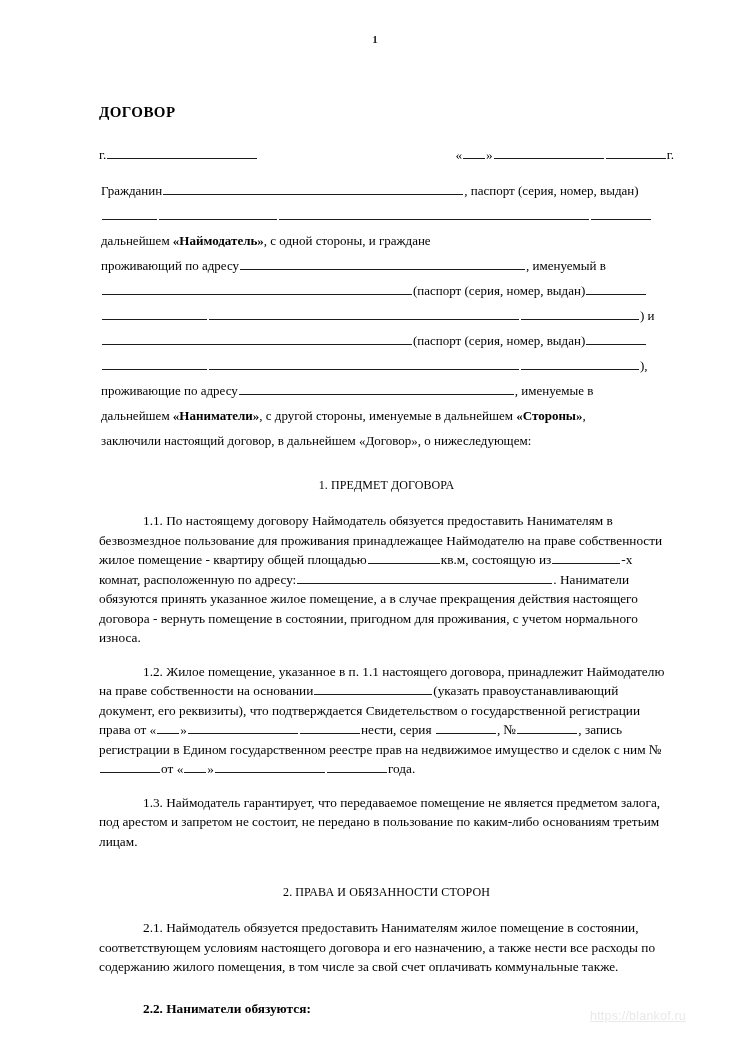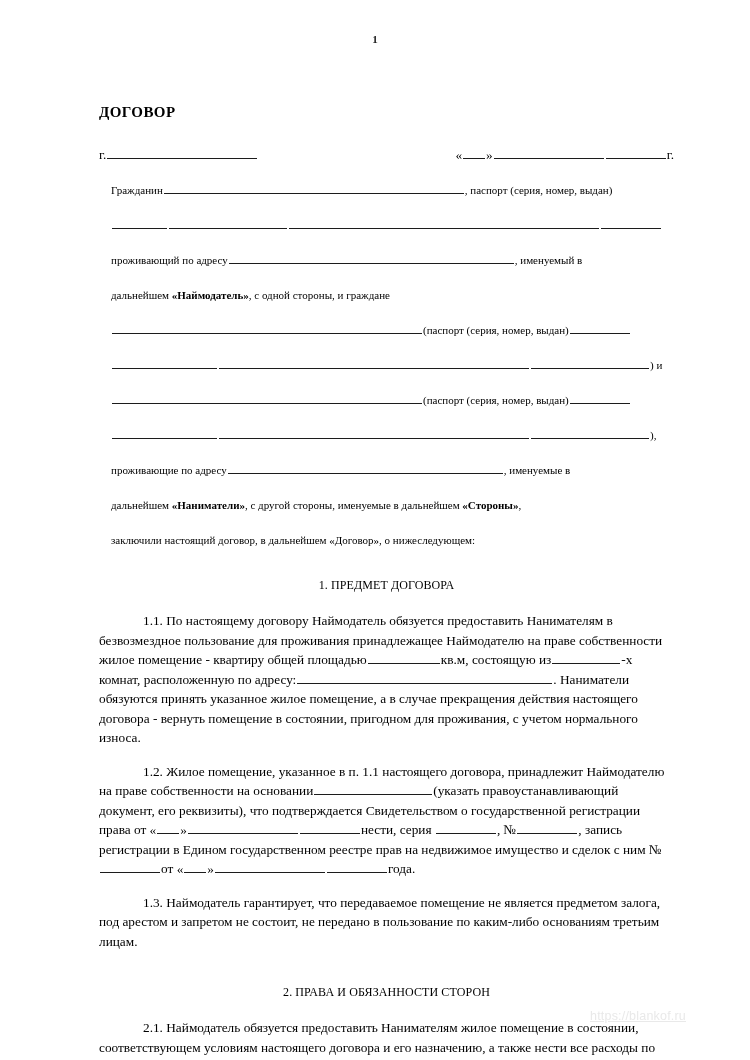--- a/index.html
+++ b/index.html
@@ -93,21 +93,21 @@
     position: absolute;
     left: 590px;
     top: 1009px;
     font-size: 12.5px;
     font-family: "Liberation Sans", sans-serif;
     color: #e9e9e9;
     text-decoration: underline;
     letter-spacing: 0.2px;
     user-select: none;
   }
-  .blockrow { margin: 12px; font-size: 11px; line-height: 23px; white-space: nowrap; }
+  .blockrow { margin: 2px; font-size: 13px; line-height: 23px; white-space: nowrap; }
 </style>
 </head>
 <body>
 
 <div class="page">
 
   <div class="page-number">1</div>
 
   <div class="doc-body">
 
@@ -115,23 +115,23 @@
 
     <div class="head-grid">
       <span class="head-left"><span>г.</span><span class="blank w150"></span></span>
       <span class="head-right"><span>«</span><span class="blank w22"></span><span>»</span><span class="blank w110"></span><span class="blank w60"></span><span>г.</span></span>
     </div>
 
     <div class="blockrow"><span>Гражданин</span><span class="blank w300"></span><span>, паспорт (серия, номер, выдан)</span></div>
 
     <div class="blockrow"><span class="blank w55"></span><span class="blank w118"></span><span class="blank w310"></span><span class="blank w60"></span></div>
 
+    <div class="blockrow"><span>дальнейшем </span><b>«Наймодатель»</b><span>, с одной стороны, и граждане</span></div>
+
     <div class="blockrow"><span>проживающий по адресу</span><span class="blank w285"></span><span>, именуемый в</span></div>
-
-    <div class="blockrow"><span>дальнейшем </span><b>«Наймодатель»</b><span>, с одной стороны, и граждане</span></div>
 
     <div class="blockrow"><span class="blank w310"></span><span>(паспорт (серия, номер, выдан)</span><span class="blank w60"></span></div>
 
     <div class="blockrow"><span class="blank w105"></span><span class="blank w310"></span><span class="blank w118"></span><span>) и</span></div>
 
     <div class="blockrow"><span class="blank w310"></span><span>(паспорт (серия, номер, выдан)</span><span class="blank w60"></span></div>
 
     <div class="blockrow"><span class="blank w105"></span><span class="blank w310"></span><span class="blank w118"></span><span>),</span></div>
 
     <div class="blockrow"><span>проживающие по адресу</span><span class="blank w275"></span><span>, именуемые в</span></div>

